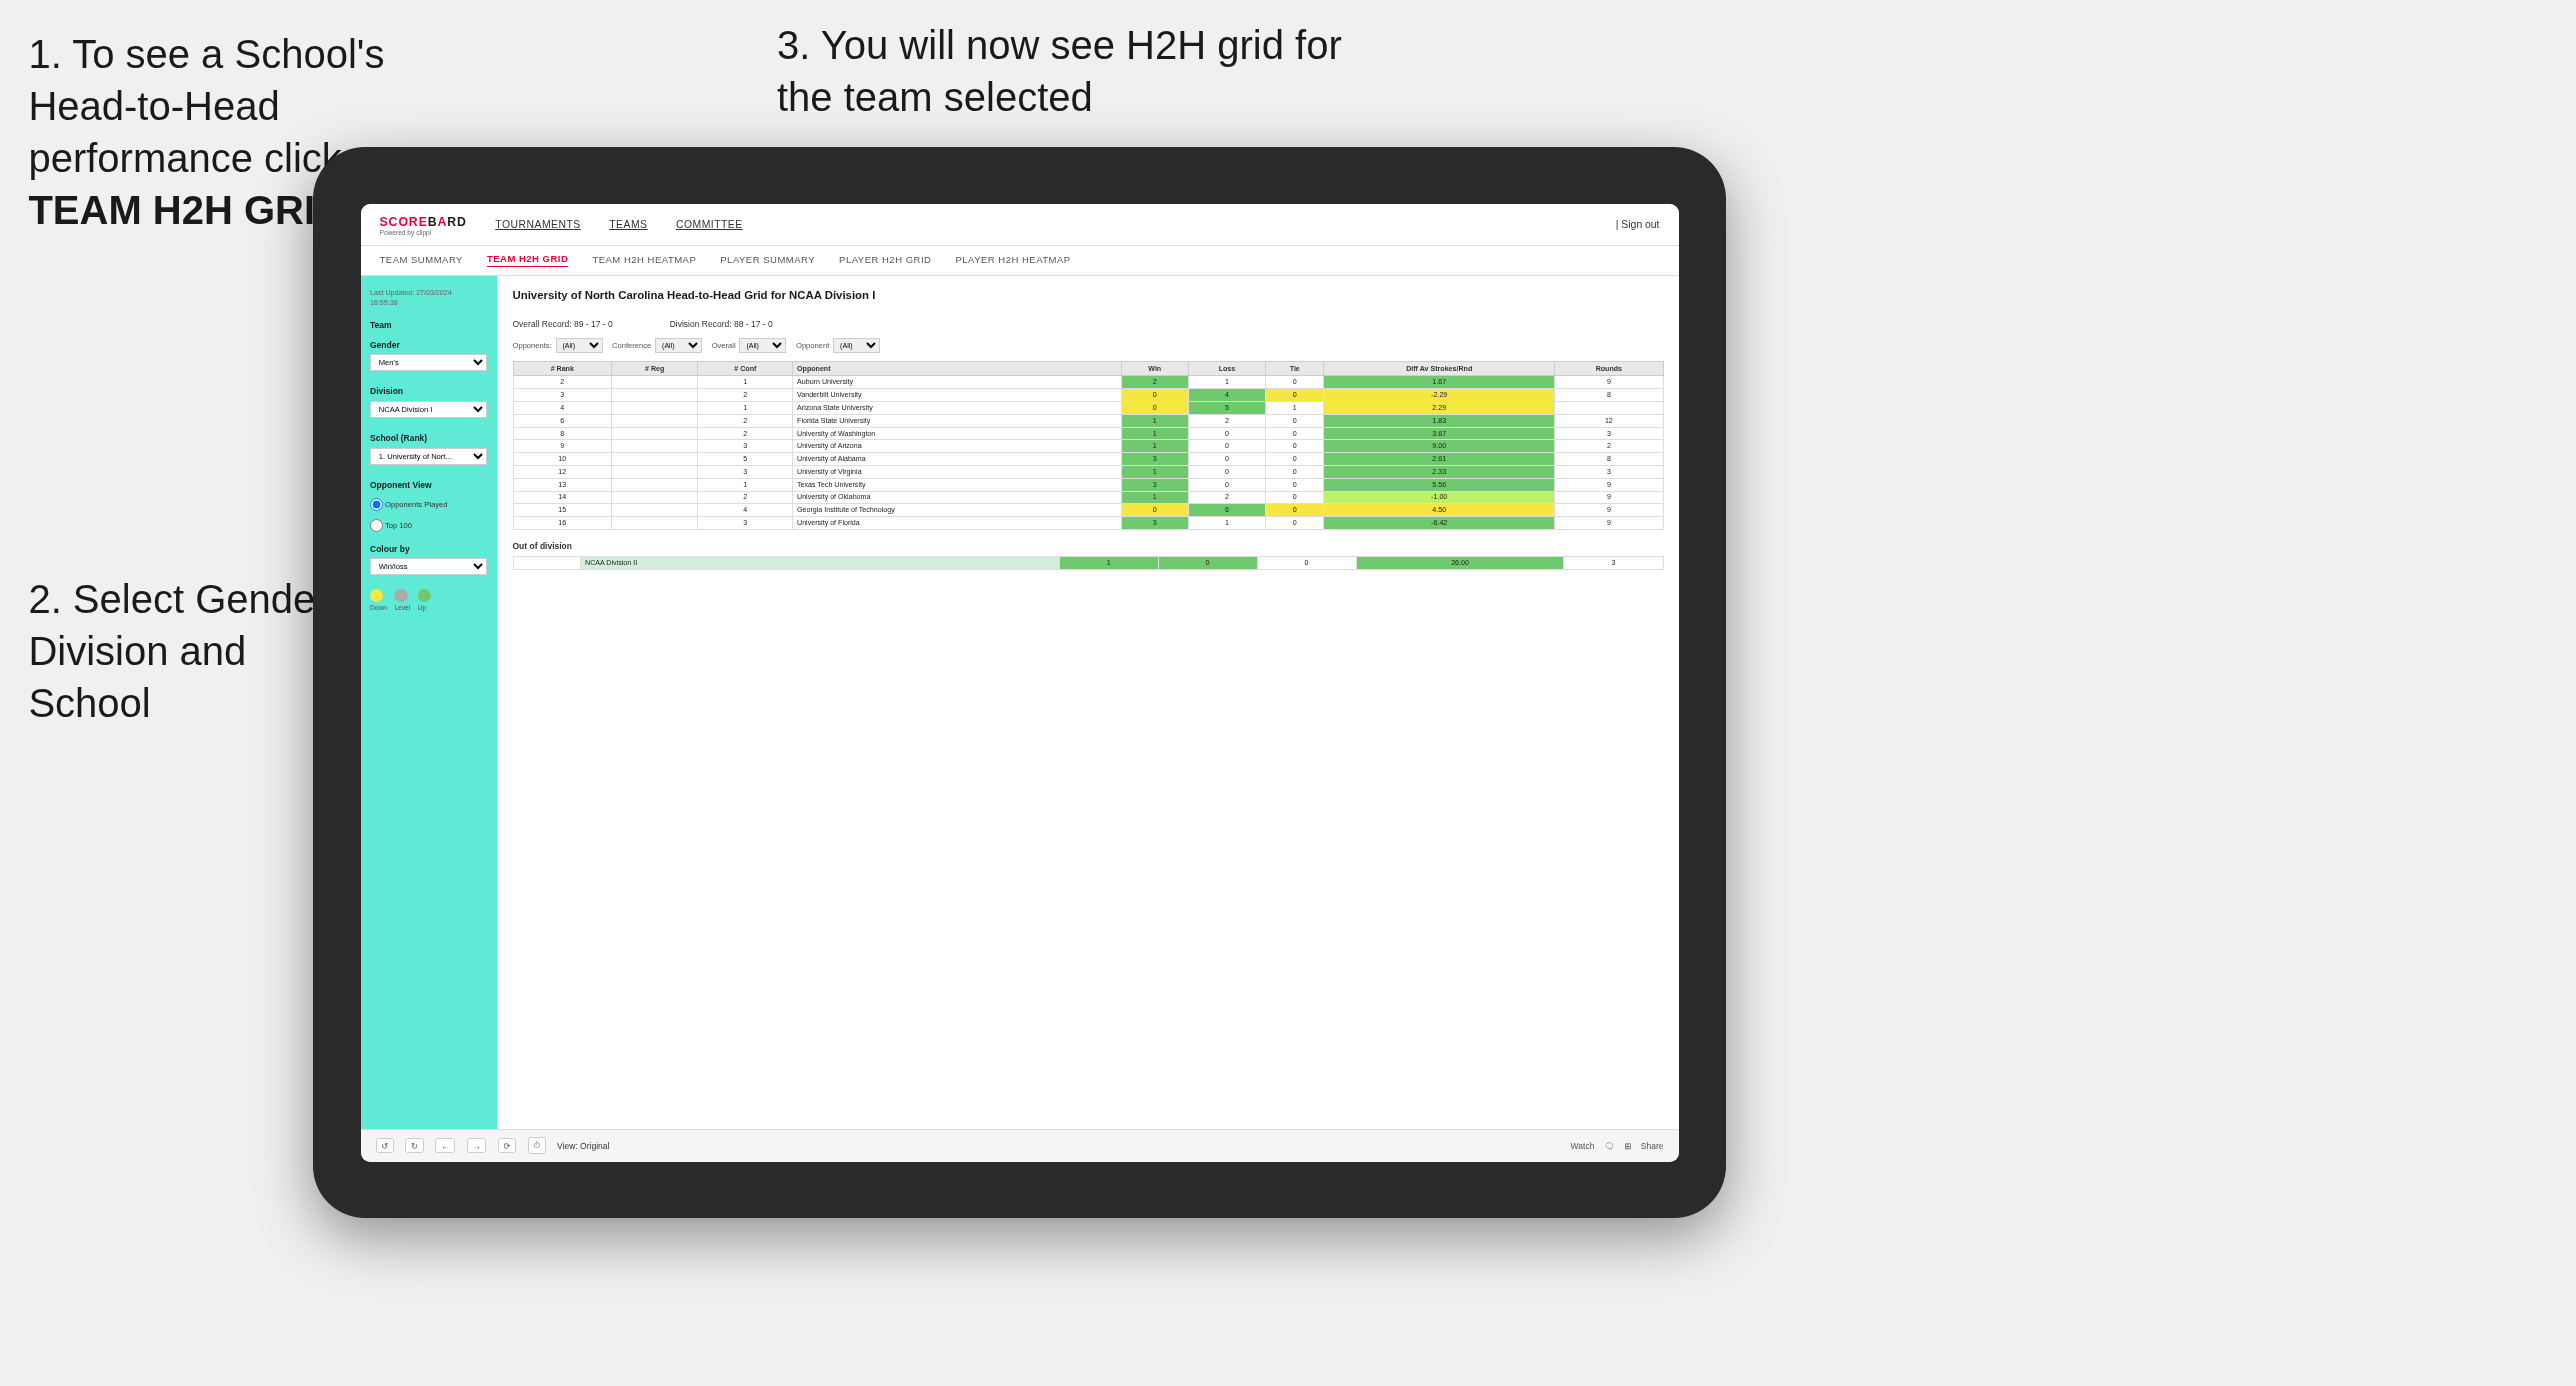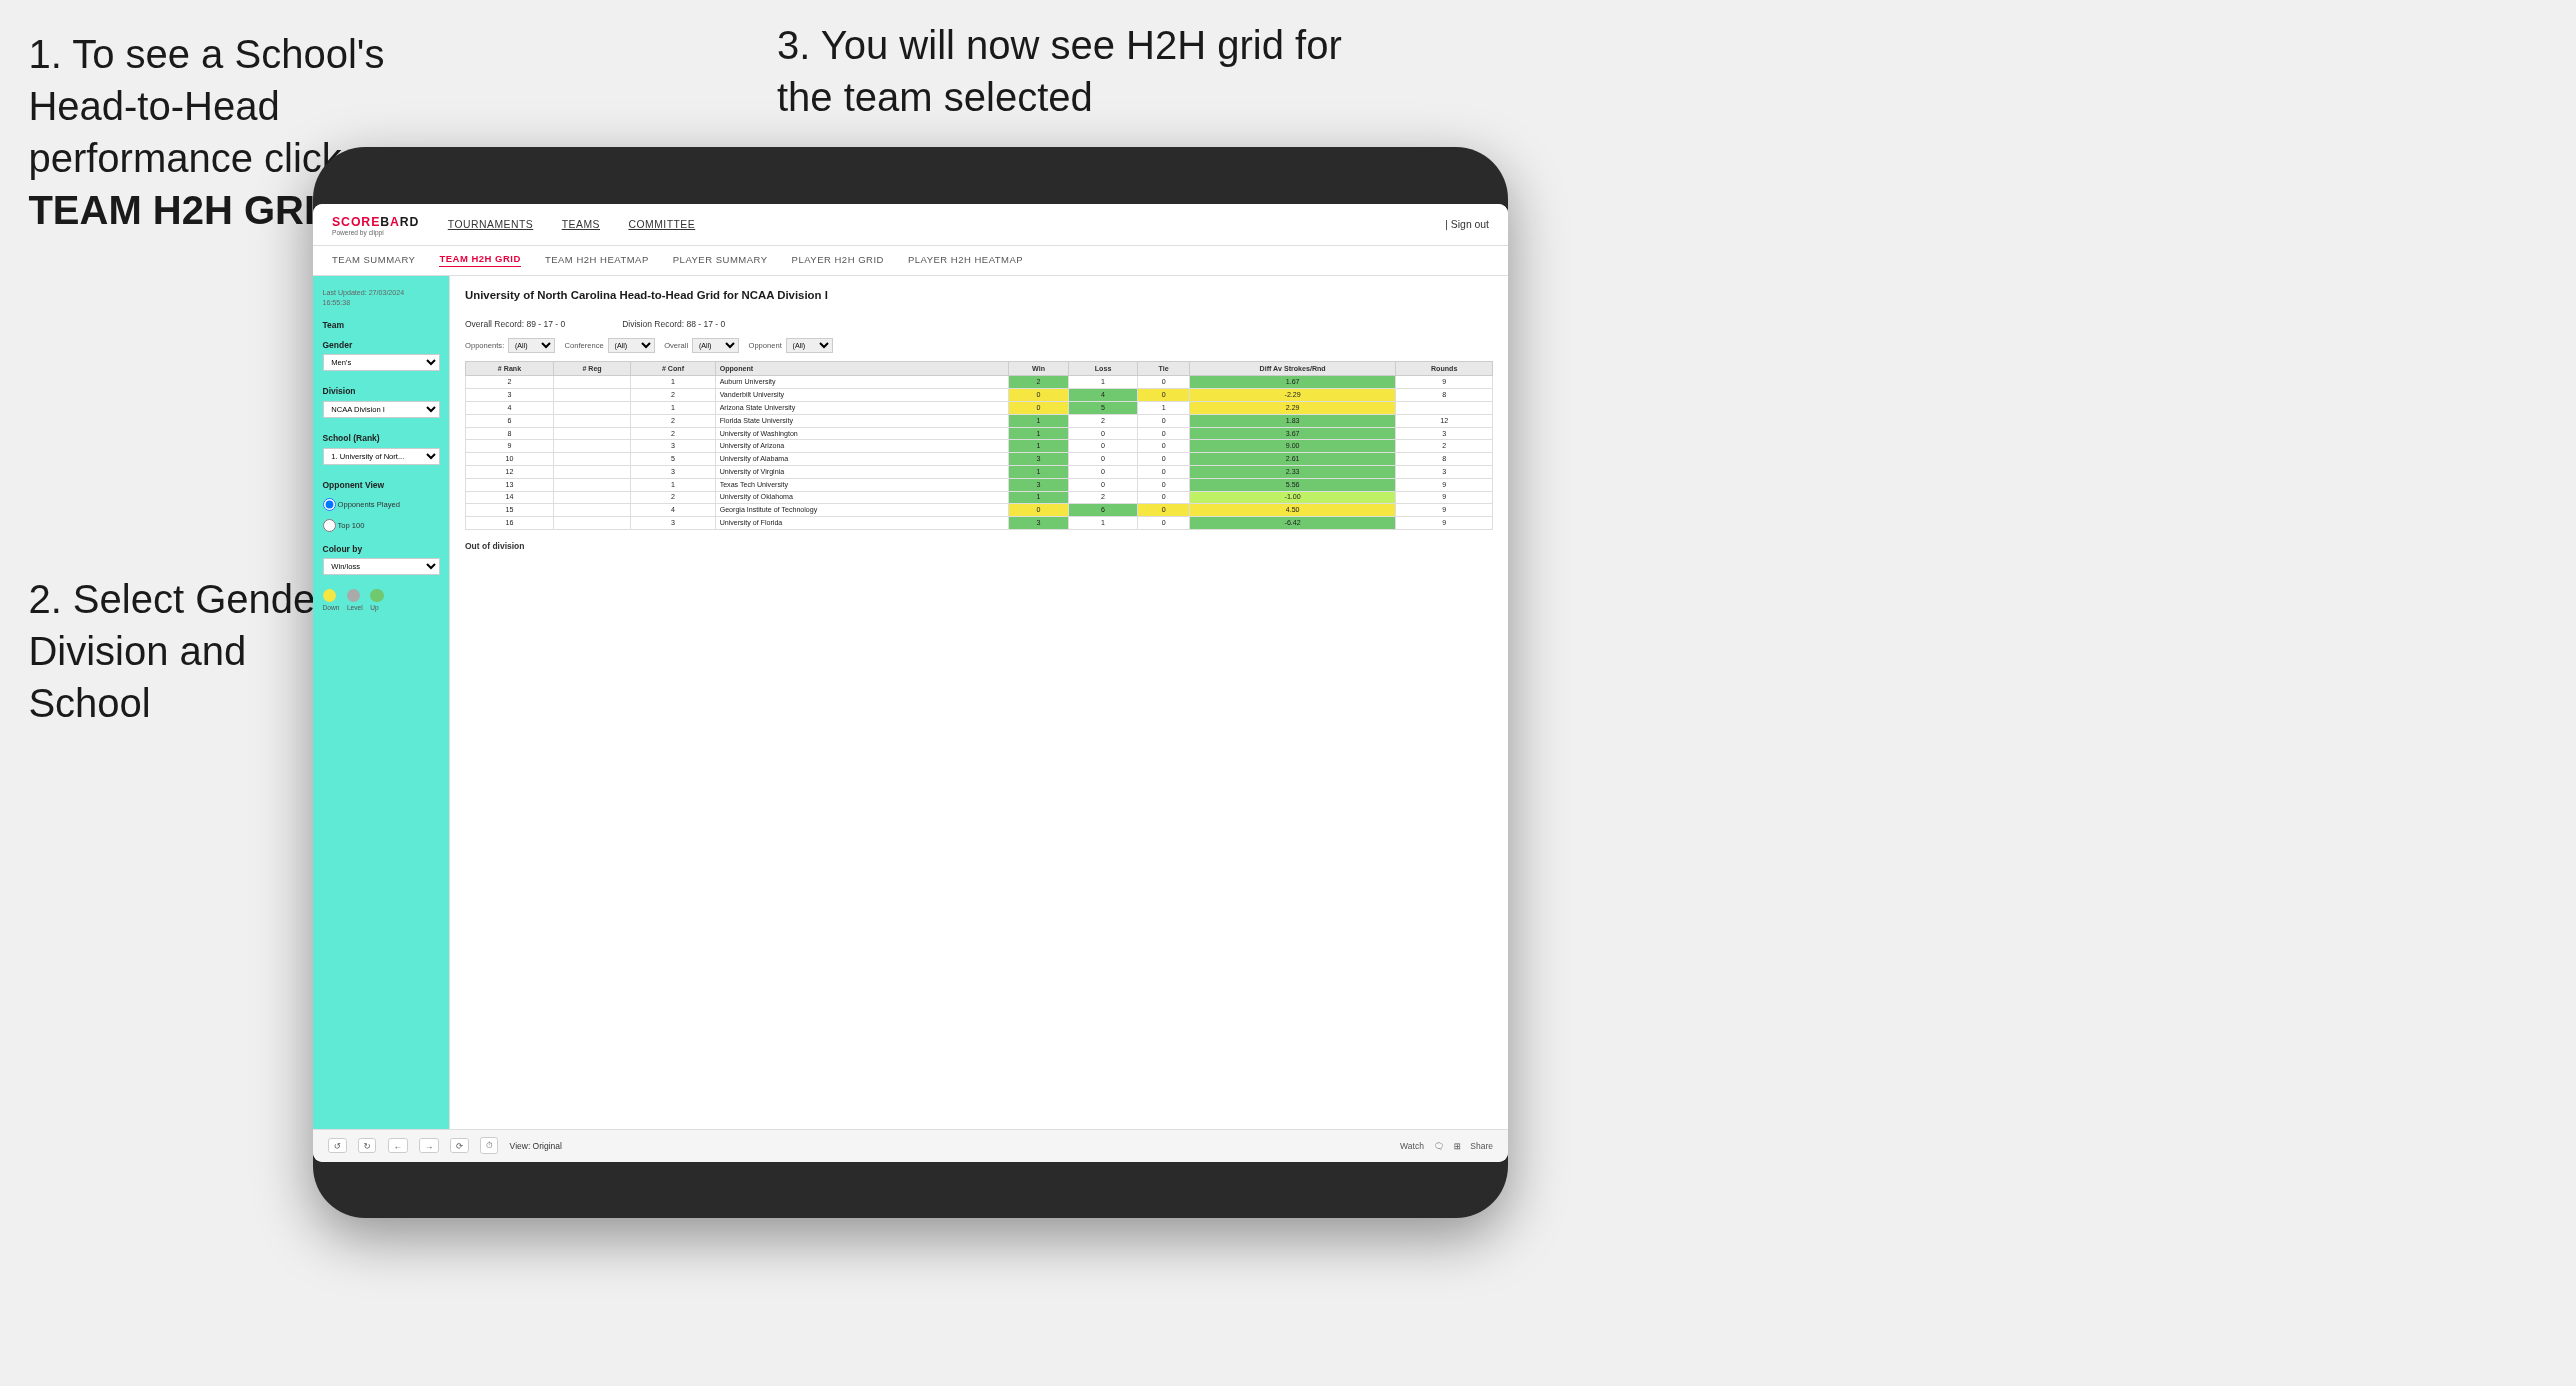--- a/index.html
+++ b/index.html
@@ -29,21 +29,21 @@
     .arrow-svg {
       position: absolute;
       pointer-events: none;
     }
 
     
     .tablet-frame {
       position: absolute;
       top: 147px;
       left: 313px;
-      width: 1195px;
+      width: 1413px;
       height: 1071px;
       background: #2a2a2a;
       border-radius: 52px;
       box-shadow: 0 19px 57px rgba(0,0,0,0.4);
       display: flex;
       align-items: center;
       justify-content: center;
     }
     .tablet-screen {
       width: 1318px;
@@ -605,20 +605,33 @@
       <td style="background:#70c96e;">3</td>
       <td style="background:;">1</td>
       <td style="background:;">0</td>
       <td style="background:#70c96e;">-6.42</td>
       <td>9</td>
     </tr>
             </tbody>
         </table>
 
         <div class="out-of-division">Out of division</div>
+        <table class="h2h-table">
+          <tbody>
+            <tr>
+              <td colspan="3"></td>
+              <td class="team-name cell-light">NCAA Division II</td>
+              <td class="cell-green">1</td>
+              <td class="cell-green">0</td>
+              <td>0</td>
+              <td class="cell-green">26.00</td>
+              <td>3</td>
+            </tr>
+          </tbody>
+        </table>
       </div>
     </div>
 
     <div class="bottom-toolbar">
       <button class="toolbar-btn">↺</button>
       <button class="toolbar-btn">↻</button>
       <button class="toolbar-btn">←</button>
       <button class="toolbar-btn">→</button>
       <button class="toolbar-btn">⟳</button>
       <button class="toolbar-btn">⏱</button>

